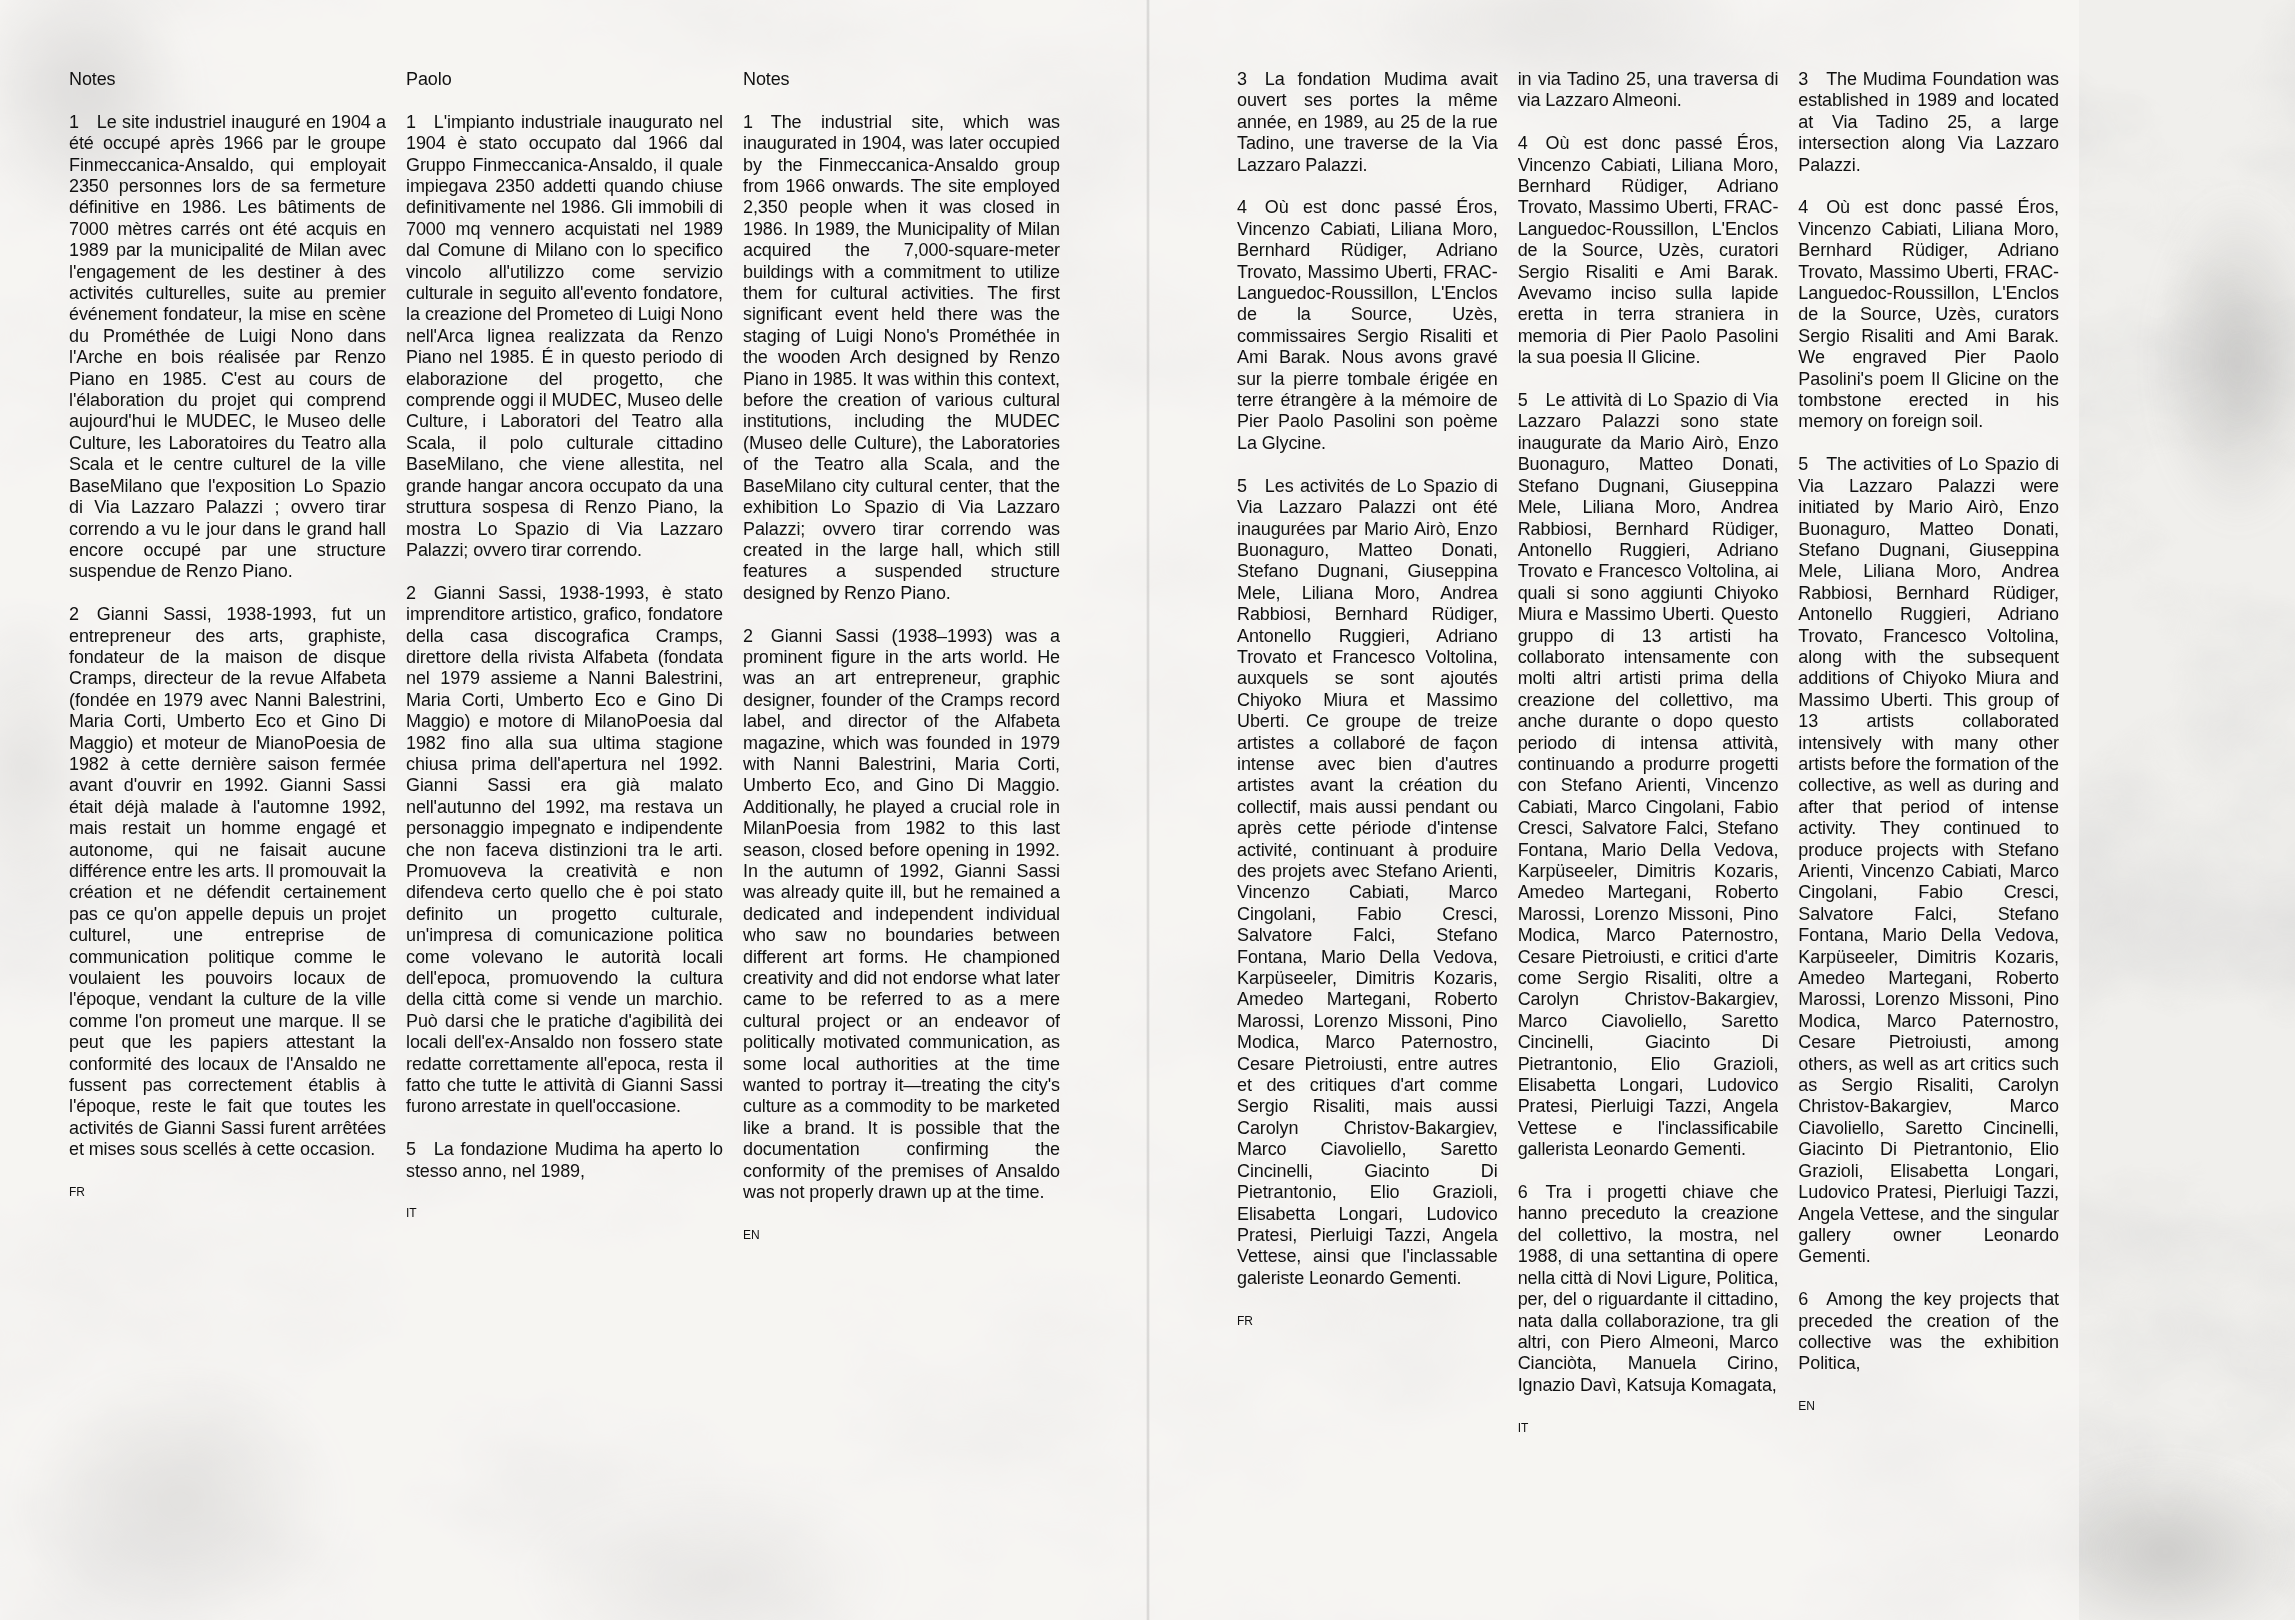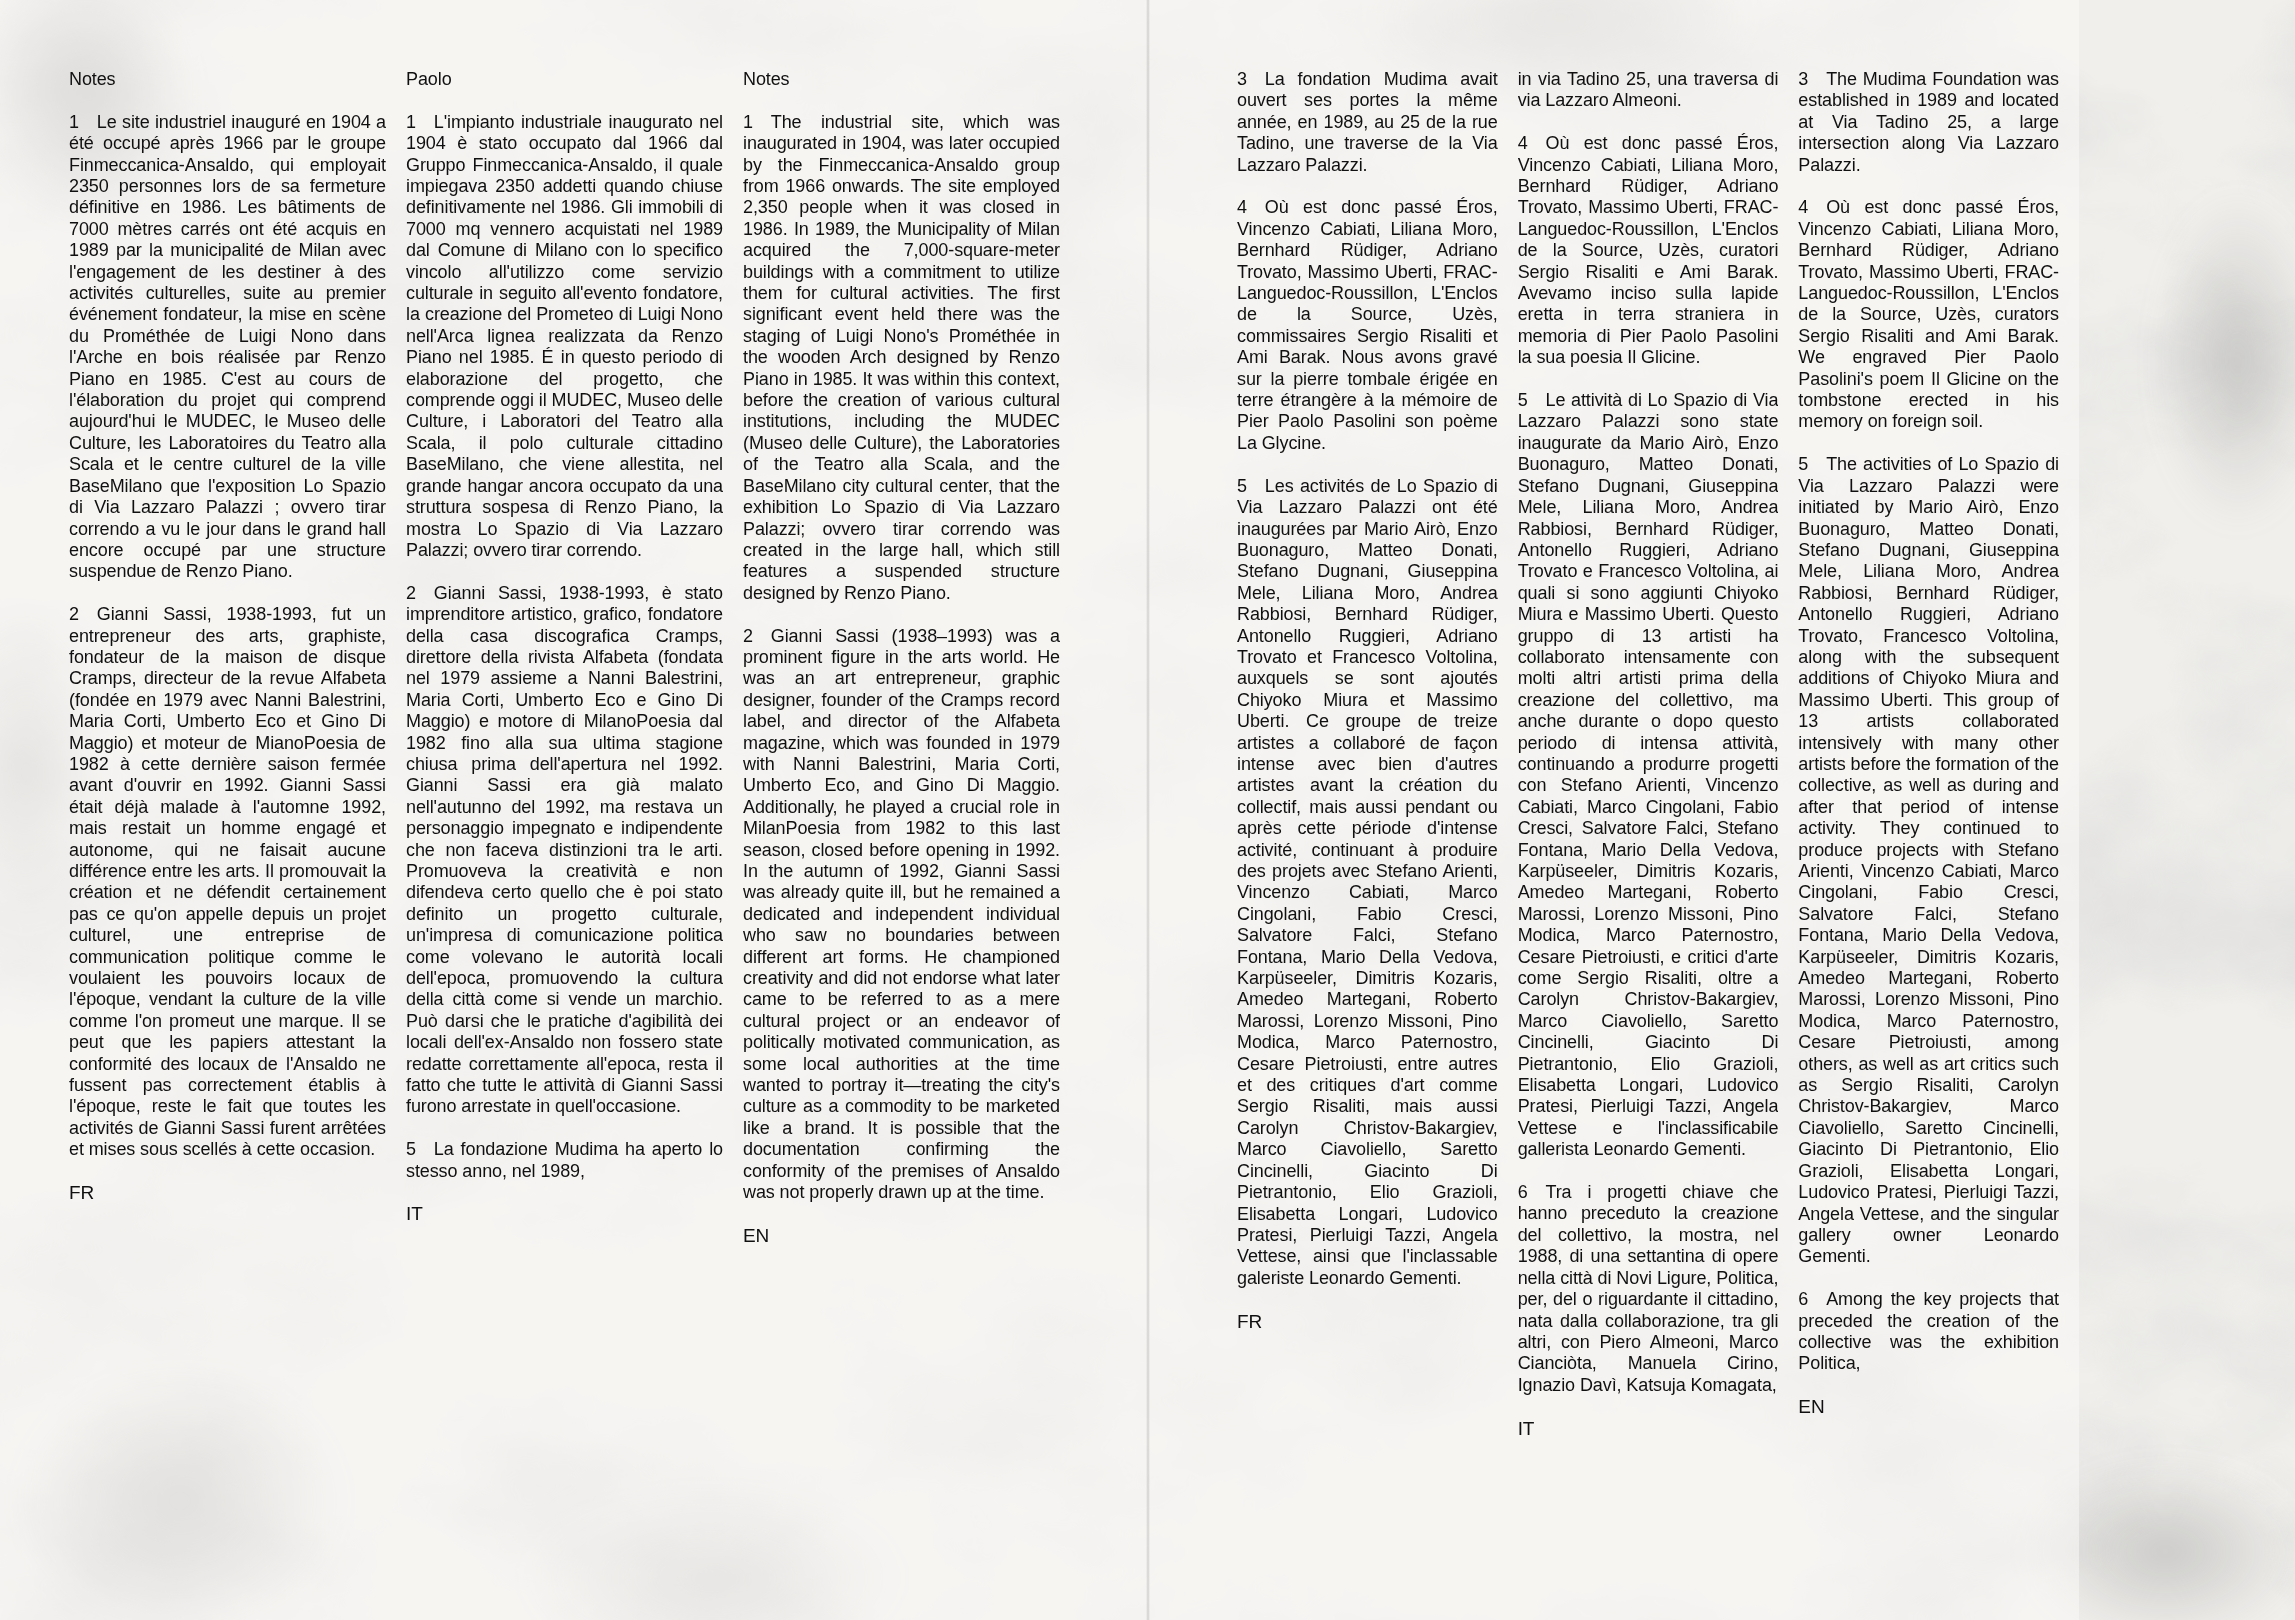--- a/index.html
+++ b/index.html
@@ -23,21 +23,21 @@
   }
   .col-header:empty{display:none}
   .col-body{
     flex:1 1 auto;overflow:hidden;
     font-size:18px;line-height:21.4px;letter-spacing:-0.1px;
     text-align:justify;text-align-last:left;
     hyphens:auto;-webkit-hyphens:auto;
   }
   .col-body p{margin:0 0 21.4px}
   .col-body .it{}
-  .col-footer{margin-top:auto;font-size:19px;line-height:21.4px;letter-spacing:-0.1px}
+  .col-footer{margin-top:auto;font-size:12px;line-height:21.4px;letter-spacing:-0.1px}
   .gutter{
     position:absolute;left:1146px;top:0;width:4.3px;height:100%;z-index:2;
     background:linear-gradient(to right,rgba(0,0,0,0) 0%,rgba(70,70,70,0.20) 50%,rgba(0,0,0,0) 100%);
   }
 </style>
 </head>
 <body>
 
 <svg class="marble" width="2295" height="1621" viewBox="0 0 2677 1890" preserveAspectRatio="none" aria-hidden="true">
   <defs>

